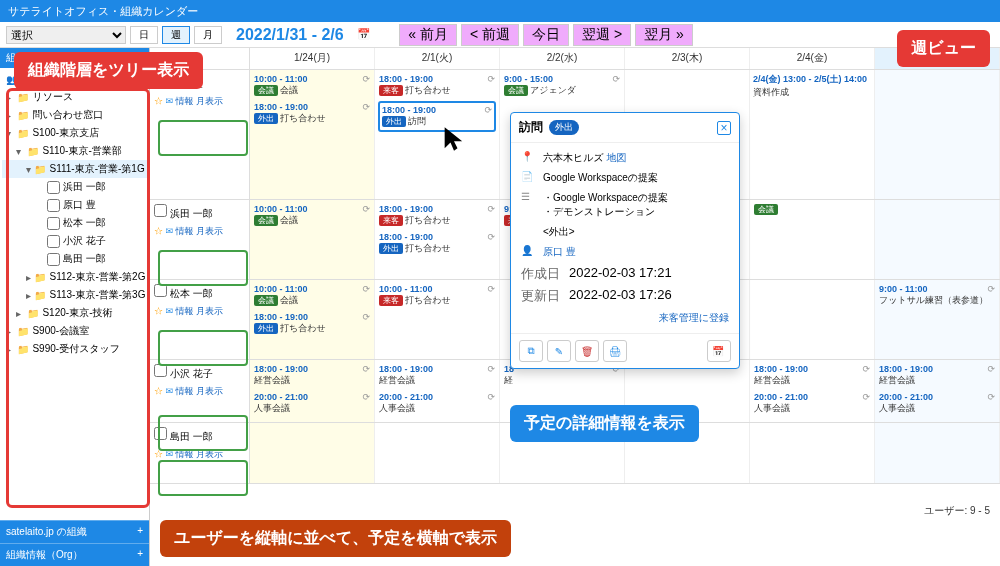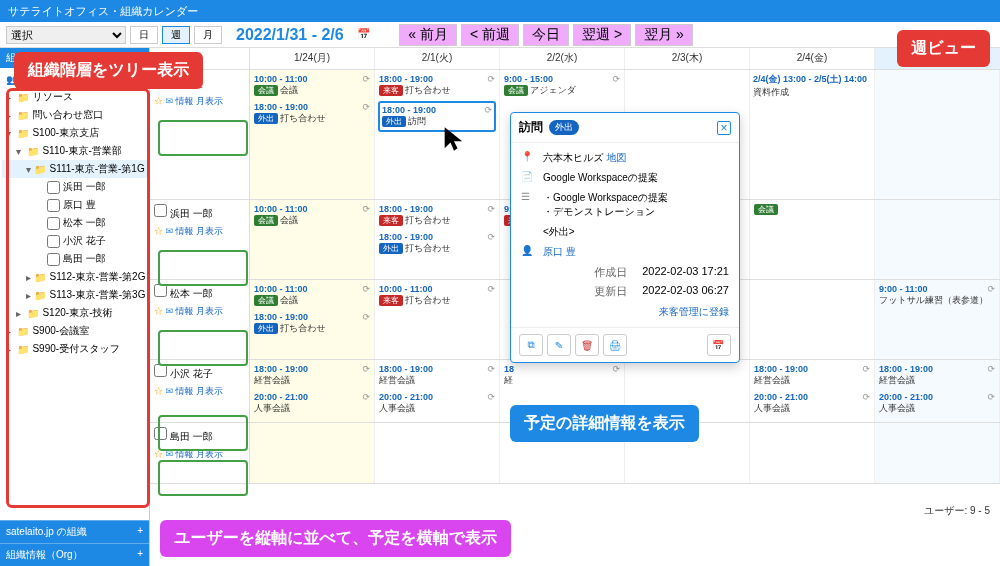--- a/index.html
+++ b/index.html
@@ -72,32 +72,32 @@
 .popup .p-hdr { display: flex; align-items: center; padding: 6px 8px; border-bottom: 1px solid #eee; gap: 6px; }
 .popup .p-hdr .p-title { font-weight: bold; font-size: 12px; }
 .popup .p-hdr .p-tag { background: #1565c0; color: #fff; padding: 1px 6px; border-radius: 8px; font-size: 9px; }
 .popup .p-hdr .p-close { margin-left: auto; color: #1e88e5; cursor: pointer; font-size: 12px; border: 1px solid #1e88e5; width: 14px; height: 14px; text-align: center; line-height: 12px; border-radius: 2px; }
 .popup .p-body { padding: 8px 10px; }
 .popup .p-time { color: #2e7d32; font-weight: bold; margin-bottom: 8px; }
 .popup .p-row { display: flex; gap: 8px; margin-bottom: 6px; align-items: flex-start; }
 .popup .p-row .ico { width: 14px; color: #888; }
 .popup .p-row .txt { flex: 1; }
 .popup .p-row .txt a { color: #1565c0; }
-.popup .p-meta { display: flex; gap: 8px; margin-top: 4px; font-size: 11px; justify-content: flex-end; }
+.popup .p-meta { display: flex; gap: 8px; margin-top: 4px; font-size: 13px; }
 .popup .p-meta .lbl { color: #666; width: 40px; }
 .popup .p-link { text-align: right; margin-top: 6px; }
 .popup .p-link a { color: #1565c0; }
 .popup .p-actions { display: flex; gap: 4px; padding: 6px 8px; border-top: 1px solid #eee; align-items: center; }
 .popup .p-actions .abtn { width: 24px; height: 22px; border: 1px solid #ccc; border-radius: 3px; display: flex; align-items: center; justify-content: center; cursor: pointer; color: #1e88e5; }
 .popup .p-actions .abtn.del { color: #c62828; }
 .popup .p-actions .spacer { flex: 1; }
 
 .annotation { position: absolute; color: #fff; font-weight: bold; padding: 8px 14px; border-radius: 6px; font-size: 16px; z-index: 200; }
 .ann-red { background: #e53935; }
-.ann-green { background: #d946ef; }
+.ann-green { background: #c2410c; }
 .ann-blue { background: #1e88e5; }
 .outline-red { position: absolute; border: 3px solid #e53935; border-radius: 6px; z-index: 150; pointer-events: none; }
 .outline-green { position: absolute; border: 2px solid #43a047; border-radius: 4px; z-index: 150; pointer-events: none; }
 
 .cursor { position: absolute; top: 125px; left: 440px; z-index: 180; }
 .footer-count { position: absolute; bottom: 48px; right: 10px; font-size: 10px; color: #333; }
 </style>
 </head>
 <body>
 
@@ -363,21 +363,21 @@
     <div class="p-row">
         <span class="ico">👤</span>
         <span class="txt"><a>原口 豊</a></span>
       </div>
     <div class="p-meta">
         <span class="lbl">作成日</span>
         <span>2022-02-03 17:21</span>
       </div>
     <div class="p-meta">
         <span class="lbl">更新日</span>
-        <span>2022-02-03 06:27</span>
+        <span>2022-02-03 17:26</span>
       </div>
     <div class="p-link"><a>来客管理に登録</a></div>
   </div>
   <div class="p-actions">
     <span class="abtn">⧉</span>
     <span class="abtn">✎</span>
     <span class="abtn del">🗑</span>
     <span class="abtn">🖨</span>
     <span class="spacer"></span>
     <span class="abtn">📅</span>

